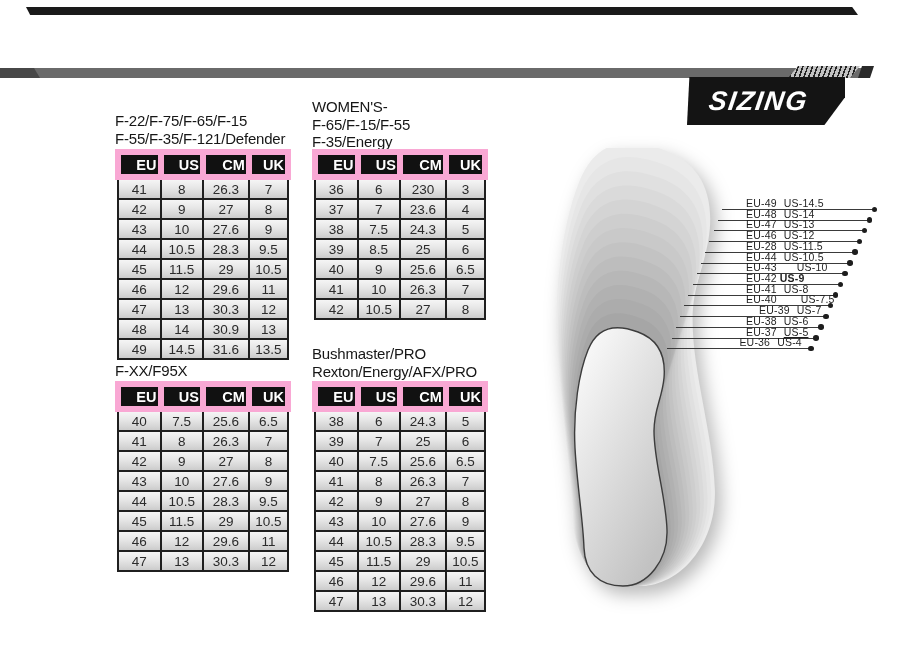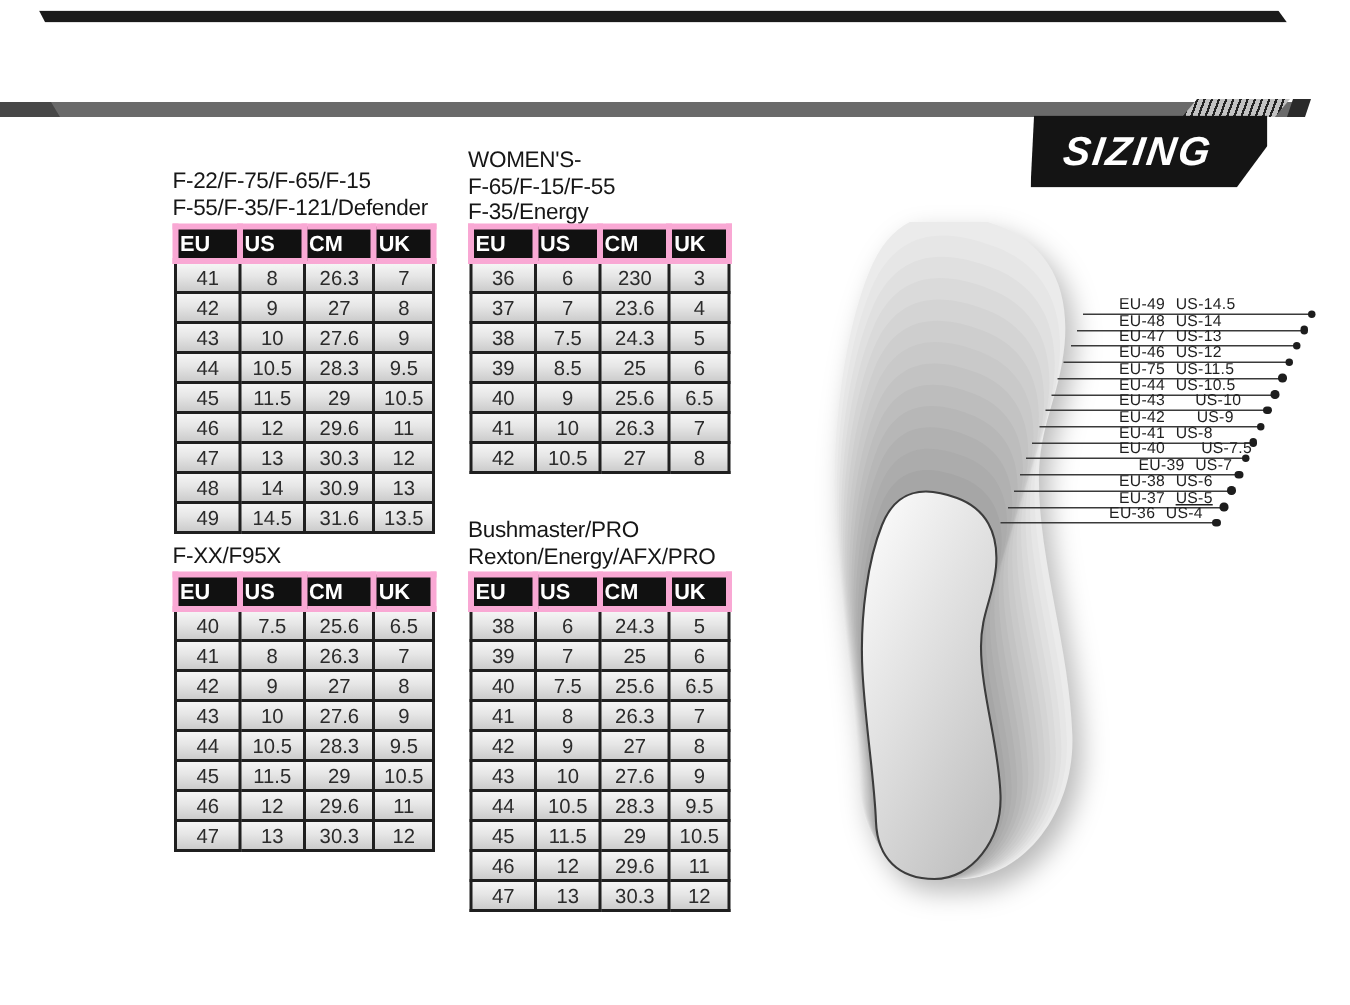--- a/index.html
+++ b/index.html
@@ -25,21 +25,21 @@
          display:flex;align-items:center;justify-content:center;}
   .badge span{color:#ffffff;font-style:italic;font-weight:900;font-size:27px;
          letter-spacing:1.5px;transform:skewX(-8deg);padding-right:14px;}
 
   
   .t-titles{position:absolute;font-size:15px;line-height:17.5px;color:#161616;
             font-weight:400;letter-spacing:-0.2px;white-space:nowrap;}
   table.sizes{position:absolute;border-collapse:collapse;width:176px;
               border:2px solid #161616;table-layout:fixed;}
   table.sizes th{background:#111111;color:#ffffff;font-size:14.5px;font-weight:700;
-              height:17px;border:4px solid #f9a8d4;text-align:left;}
+              height:17px;border:6px solid #f9a8d4;text-align:right;}
   table.sizes td{height:16px;border:2px solid #1f1f1f;text-align:center;
               font-size:13.5px;color:#2b2b2b;
               background:linear-gradient(180deg,#f5f5f5 0%,#e6e6e6 45%,#cccccc 100%);}
   col.c1,col.c2{width:25%;} col.c3{width:27%;} col.c4{width:23%;}
 
   
   .insole-svg{position:absolute;left:545px;top:148px;width:300px;height:460px;
               filter:drop-shadow(6px 8px 9px rgba(0,0,0,0.28));}
   .slabel{position:absolute;height:0;border-top:1.3px solid #3a3a3a;z-index:5;}
   .slabel-text{position:absolute;bottom:1px;white-space:nowrap;font-size:10.5px;
@@ -394,33 +394,33 @@
       </div>
       <div class="slabel" style="top: 230.44px; left: 713.6px; width: 151.7px;">
         <span class="slabel-text" style="left: 32.4px;"><span>EU-47</span><span style="margin-left: 7px;">US-13</span></span>
         <span class="dot"></span>
       </div>
       <div class="slabel" style="top: 241.16px; left: 709.4px; width: 151.05px;">
         <span class="slabel-text" style="left: 36.6px; text-align: center;"><span>EU-46</span><span style="margin-left: 7px;">US-12</span></span>
         <span class="dot"></span>
       </div>
       <div class="slabel" style="top: 251.88px; left: 705.2px; width: 150.4px;">
-        <span class="slabel-text" style="left: 40.8px;"><span>EU-75</span><span style="margin-left: 7px;">US-11.5</span></span>
+        <span class="slabel-text" style="left: 40.8px;"><span>EU-28</span><span style="margin-left: 7px;">US-11.5</span></span>
         <span class="dot"></span>
       </div>
       <div class="slabel" style="top: 262.6px; left: 701px; width: 149.75px;">
         <span class="slabel-text" style="left: 45px;"><span>EU-44</span><span style="margin-left: 7px;">US-10.5</span></span>
         <span class="dot"></span>
       </div>
       <div class="slabel" style="top: 273.32px; left: 696.8px; width: 149.1px;">
         <span class="slabel-text" style="left: 49.2px;"><span>EU-43</span><span style="margin-left: 20px;">US-10</span></span>
         <span class="dot"></span>
       </div>
       <div class="slabel" style="top: 284.04px; left: 692.6px; width: 148.45px;">
-        <span class="slabel-text" style="left: 53.4px;"><span>EU-42</span><span style="margin-left: 21px;">US-9</span></span>
+        <span class="slabel-text" style="left: 53.4px;"><span>EU-42</span><span style="margin-left: 3px; font-weight: bold;">US-9</span></span>
         <span class="dot"></span>
       </div>
       <div class="slabel" style="top: 294.76px; left: 688.4px; width: 147.8px;">
         <span class="slabel-text" style="left: 57.6px;"><span>EU-41</span><span style="margin-left: 7px;">US-8</span></span>
         <span class="dot"></span>
       </div>
       <div class="slabel" style="top: 305.48px; left: 684.2px; width: 147.15px;">
         <span class="slabel-text" style="left: 61.8px;"><span>EU-40</span><span style="margin-left: 24px;">US-7.5</span></span>
         <span class="dot"></span>
       </div>

